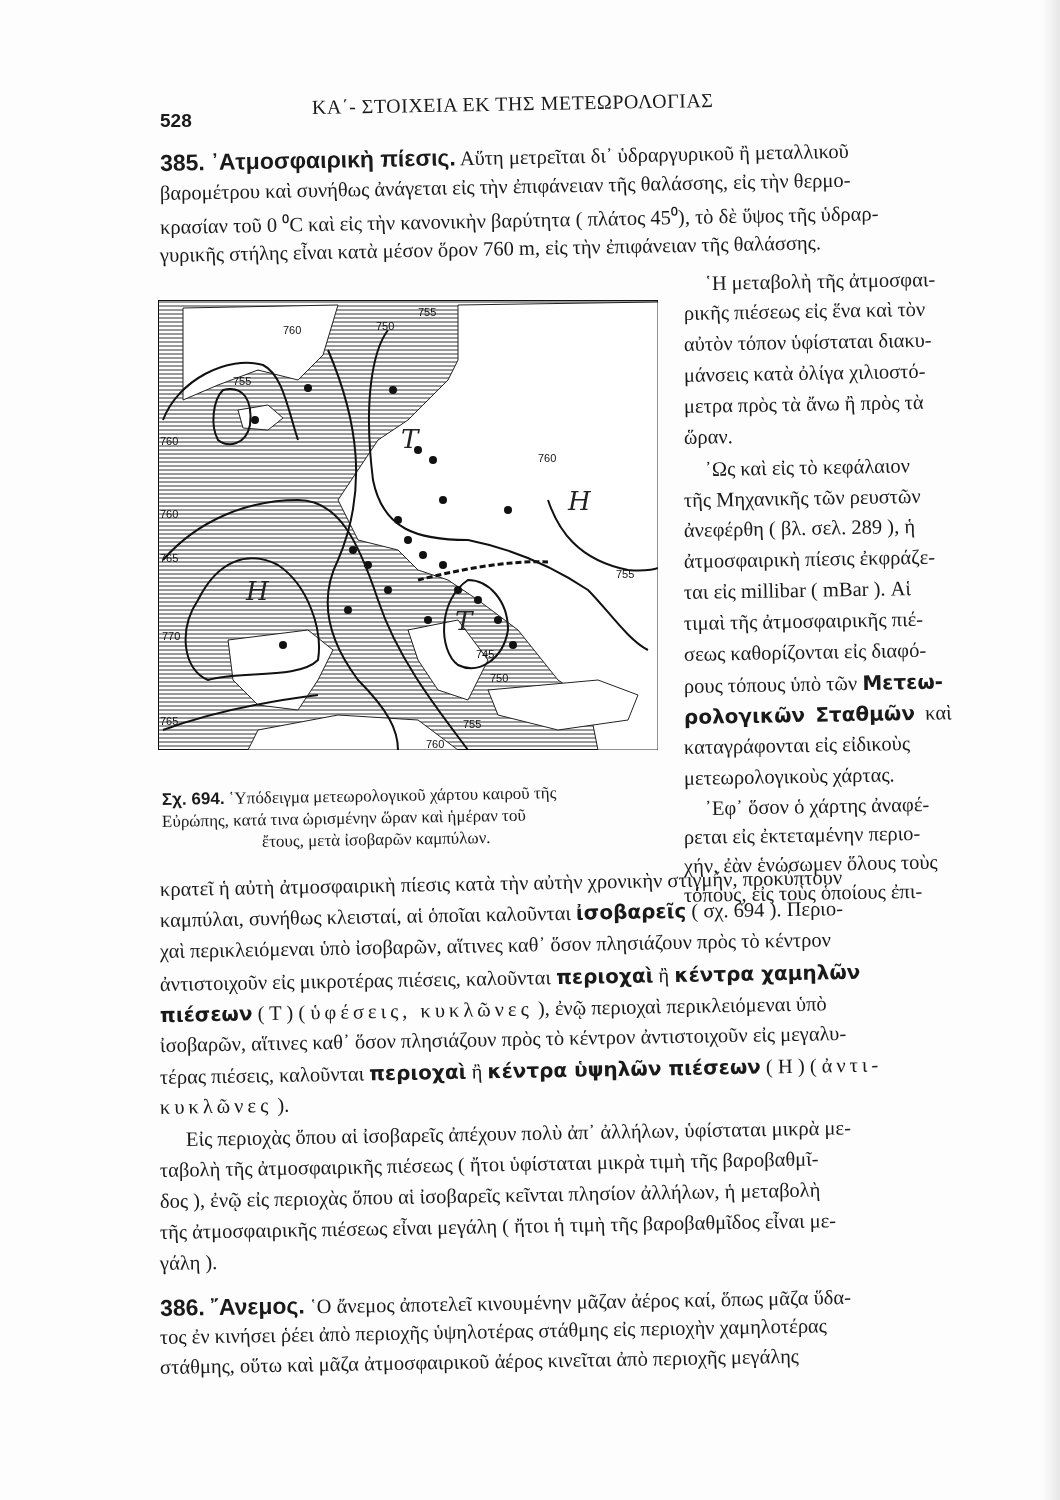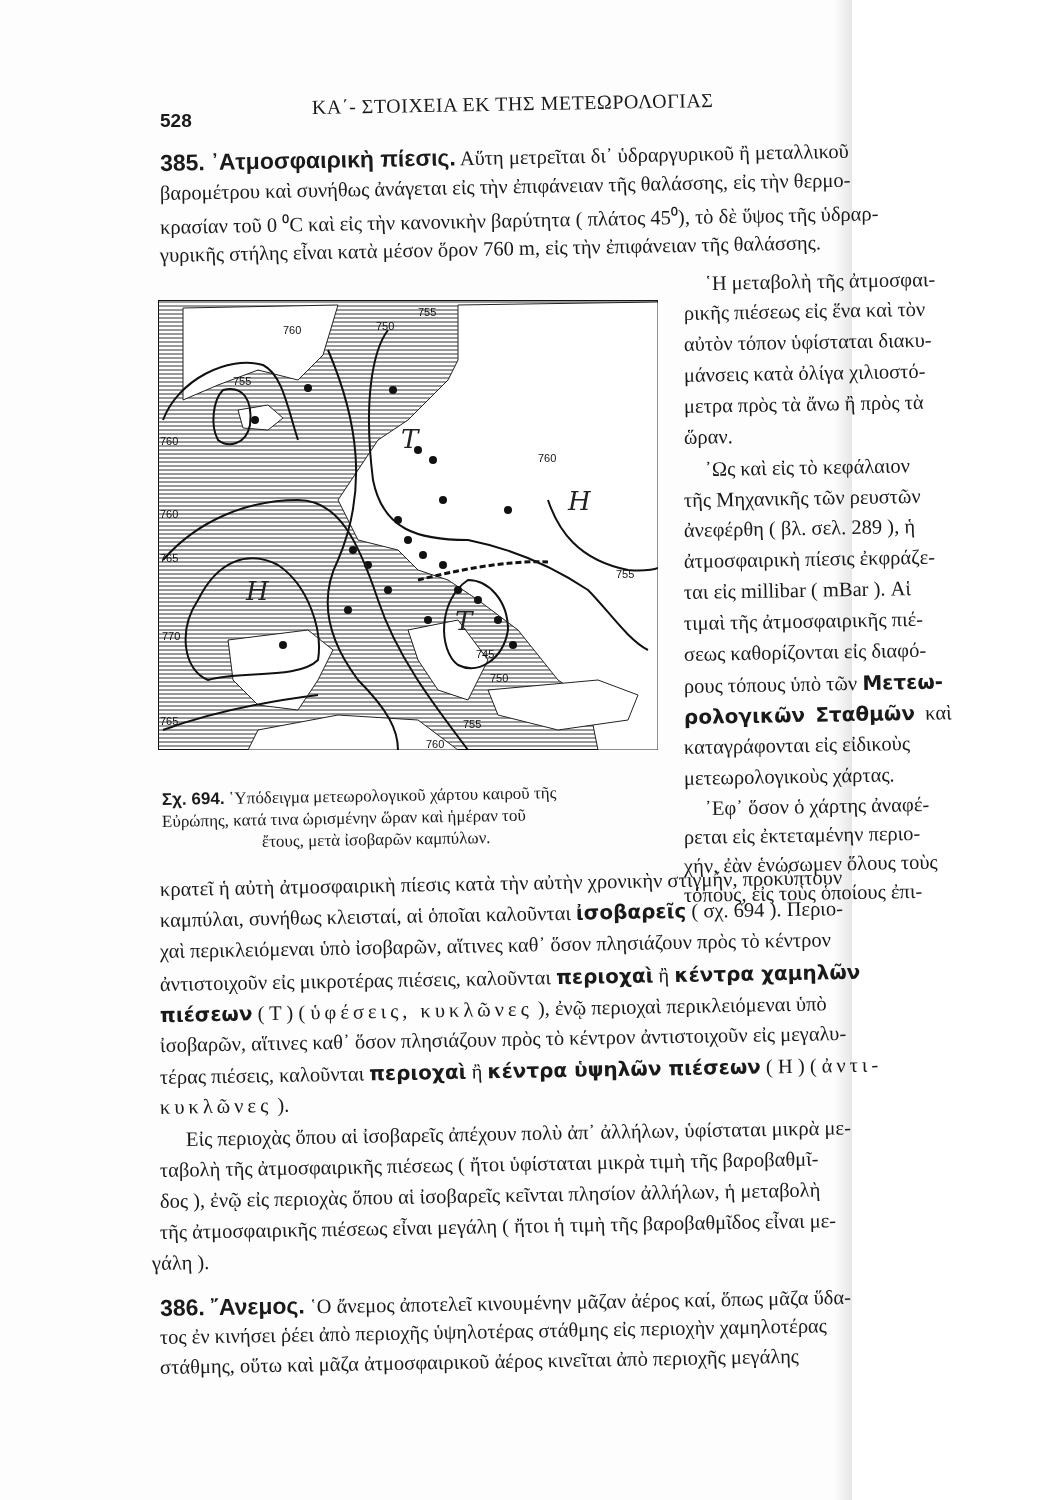--- a/index.html
+++ b/index.html
@@ -1,18 +1,18 @@
 <!DOCTYPE html>
 <html><head>
 <meta charset="utf-8">
 <style>
   html, body { margin:0; padding:0; background:#ffffff; }
   body { width:1060px; height:1500px; position:relative; overflow:hidden;
          font-family:"DejaVu Serif", serif; color:#1a1a1a; }
-  .page { position:absolute; left:0; top:0; width:852px; height:1500px; background:#fdfdfd; }
+  .page { position:absolute; left:0; top:0; width:1060px; height:1500px; background:#fdfdfd; }
   .shade-right { position:absolute; right:0; top:0; width:18px; height:1500px;
     background:linear-gradient(to right, rgba(255,255,255,0), rgba(215,215,215,0.6)); }
   .pagenum { position:absolute; left:160px; top:110px; font-family:"Liberation Sans", sans-serif;
     font-weight:bold; font-size:19px; }
   .running { position:absolute; left:312px; top:96px; font-family:"Liberation Serif", serif;
     font-size:20px; letter-spacing:0.5px; transform:rotate(-1deg); transform-origin:left; }
   .line { position:absolute; white-space:nowrap; font-family:"Liberation Serif", serif;
     font-size:20.5px; transform-origin:left center; }
   .b { font-family:"DejaVu Sans", sans-serif; font-weight:bold; font-size:20px; }
   .h { font-family:"Liberation Sans", sans-serif; font-weight:bold; font-size:23px; }
@@ -172,21 +172,21 @@
     <div class="line" style="left:160px;top:1096px;transform:rotate(-1deg);">
       <span class="sp">κυκλῶνες</span><span> ).</span>
     </div>
   </div>
 
   <div>
     <div class="line" style="left:186px;top:1128px;transform:rotate(-1deg);">Εἰς περιοχὰς ὅπου αἱ ἰσοβαρεῖς ἀπέχουν πολὺ ἀπ᾽ ἀλλήλων, ὑφίσταται μικρὰ με-</div>
     <div class="line" style="left:160px;top:1159px;transform:rotate(-1deg);">ταβολὴ τῆς ἀτμοσφαιρικῆς πιέσεως ( ἤτοι ὑφίσταται μικρὰ τιμὴ τῆς βαροβαθμῖ-</div>
     <div class="line" style="left:160px;top:1190px;transform:rotate(-1deg);">δος ), ἐνῷ εἰς περιοχὰς ὅπου αἱ ἰσοβαρεῖς κεῖνται πλησίον ἀλλήλων, ἡ μεταβολὴ</div>
     <div class="line" style="left:160px;top:1221px;transform:rotate(-1deg);">τῆς ἀτμοσφαιρικῆς πιέσεως εἶναι μεγάλη ( ἤτοι ἡ τιμὴ τῆς βαροβαθμῖδος εἶναι με-</div>
-    <div class="line" style="left:152px;top:1252px;transform:rotate(-1deg);">γάλη ).</div>
+    <div class="line" style="left:160px;top:1252px;transform:rotate(-1deg);">γάλη ).</div>
   </div>
 
   <div>
     <div class="line" style="left:160px;top:1295px;transform:rotate(-1deg);">
       <span class="h">386. ῎Ανεμος.</span>
       <span>῾Ο ἄνεμος ἀποτελεῖ κινουμένην μᾶζαν ἀέρος καί, ὅπως μᾶζα ὕδα-</span>
     </div>
     <div class="line" style="left:160px;top:1326px;transform:rotate(-1deg);">τος ἐν κινήσει ῥέει ἀπὸ περιοχῆς ὑψηλοτέρας στάθμης εἰς περιοχὴν χαμηλοτέρας</div>
     <div class="line" style="left:160px;top:1356px;transform:rotate(-1deg);">στάθμης, οὕτω καὶ μᾶζα ἀτμοσφαιρικοῦ ἀέρος κινεῖται ἀπὸ περιοχῆς μεγάλης</div>
   </div>

